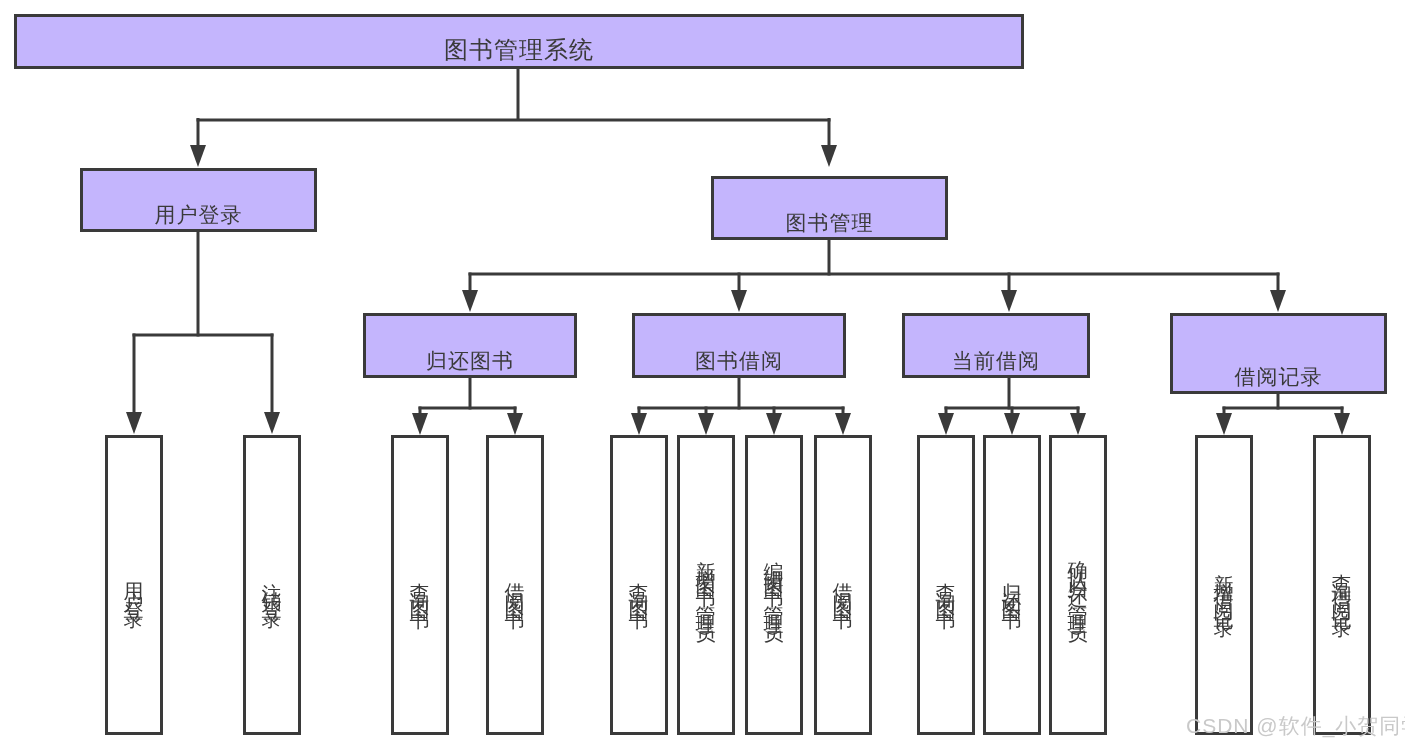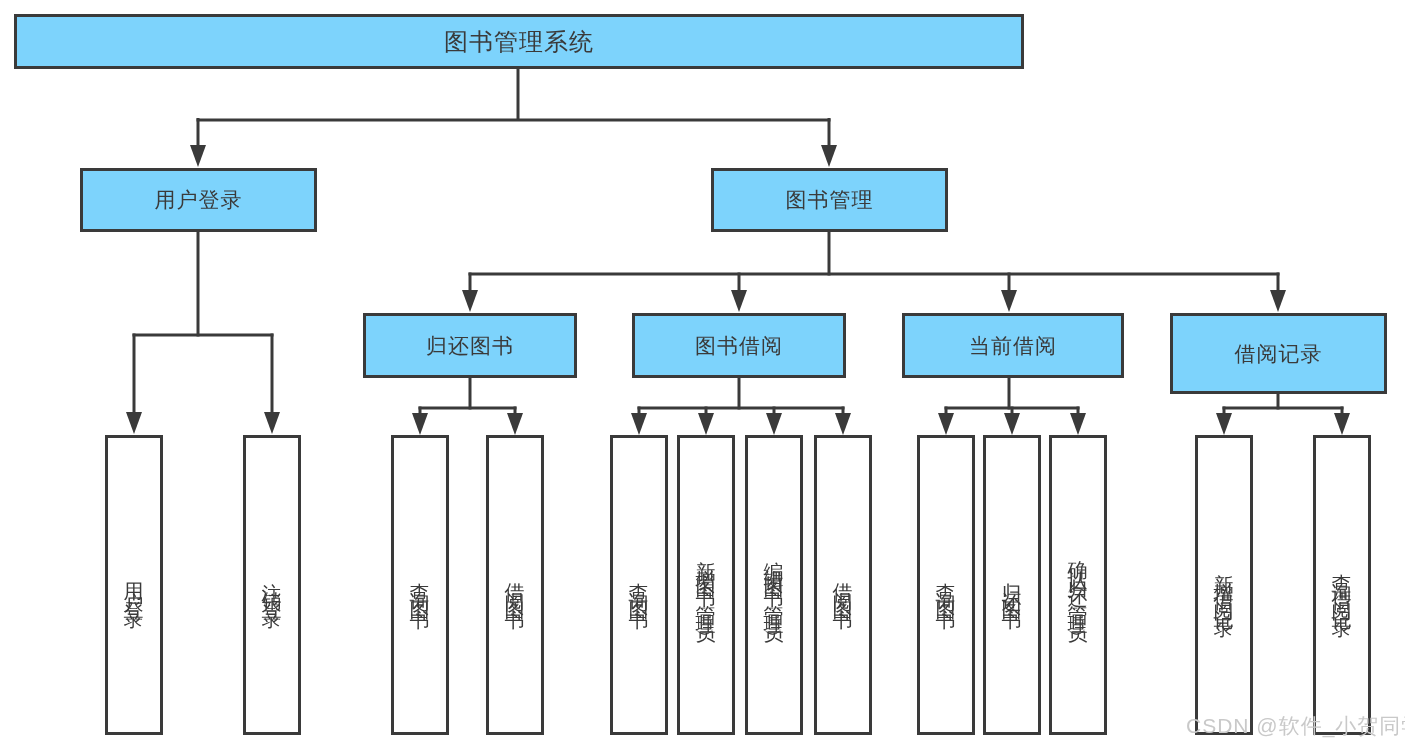--- a/index.html
+++ b/index.html
@@ -2,22 +2,22 @@
 <html><head>
 <meta charset="utf-8">
 <style>
   html,body{margin:0;padding:0;background:#ffffff;}
   .stage{
     position:relative;width:1405px;height:747px;background:#ffffff;overflow:hidden;
     font-family:"Liberation Sans","DejaVu Sans",sans-serif;color:#3a3a3a;
   }
   .wires{position:absolute;left:0;top:0;width:1405px;height:747px;}
   .hbox{
-    position:absolute;box-sizing:border-box;border:3px solid #3a3a3a;background:#7dd3fc;
-    display:flex;align-items:center;justify-content:center;
+    position:absolute;box-sizing:border-box;border:3px solid #3a3a3a;background:#c4b5fd;
+    display:flex;align-items:flex-end;justify-content:center;
     font-size:21px;letter-spacing:1px;
   }
   .hbox.root{font-size:24px;}
   .vbox{
     position:absolute;box-sizing:border-box;border:3px solid #3a3a3a;background:#ffffff;
     display:flex;align-items:center;justify-content:center;
     top:435px;width:58px;height:300px;
   }
   .vbox span{
     writing-mode:vertical-rl;text-orientation:mixed;
@@ -99,31 +99,31 @@
     </g>
   </svg>
 
   <div class="hbox root" style="left:14px;top:14px;width:1010px;height:55px">
     <span>图书管理系统</span>
   </div>
 
   <div class="hbox" style="left:80px;top:168px;width:237px;height:64px">
     <span>用户登录</span>
   </div>
-  <div class="hbox" style="left:711px;top:168px;width:237px;height:64px">
+  <div class="hbox" style="left:711px;top:176px;width:237px;height:64px">
     <span>图书管理</span>
   </div>
 
   <div class="hbox" style="left:363px;top:313px;width:214px;height:65px">
     <span>归还图书</span>
   </div>
   <div class="hbox" style="left:632px;top:313px;width:214px;height:65px">
     <span>图书借阅</span>
   </div>
-  <div class="hbox" style="left:902px;top:313px;width:222px;height:65px">
+  <div class="hbox" style="left:902px;top:313px;width:188px;height:65px">
     <span>当前借阅</span>
   </div>
   <div class="hbox" style="left:1170px;top:313px;width:217px;height:81px">
     <span>借阅记录</span>
   </div>
 
   <div class="vbox" style="left:105px">
     <span>用户登录</span>
   </div>
   <div class="vbox" style="left:243px">

